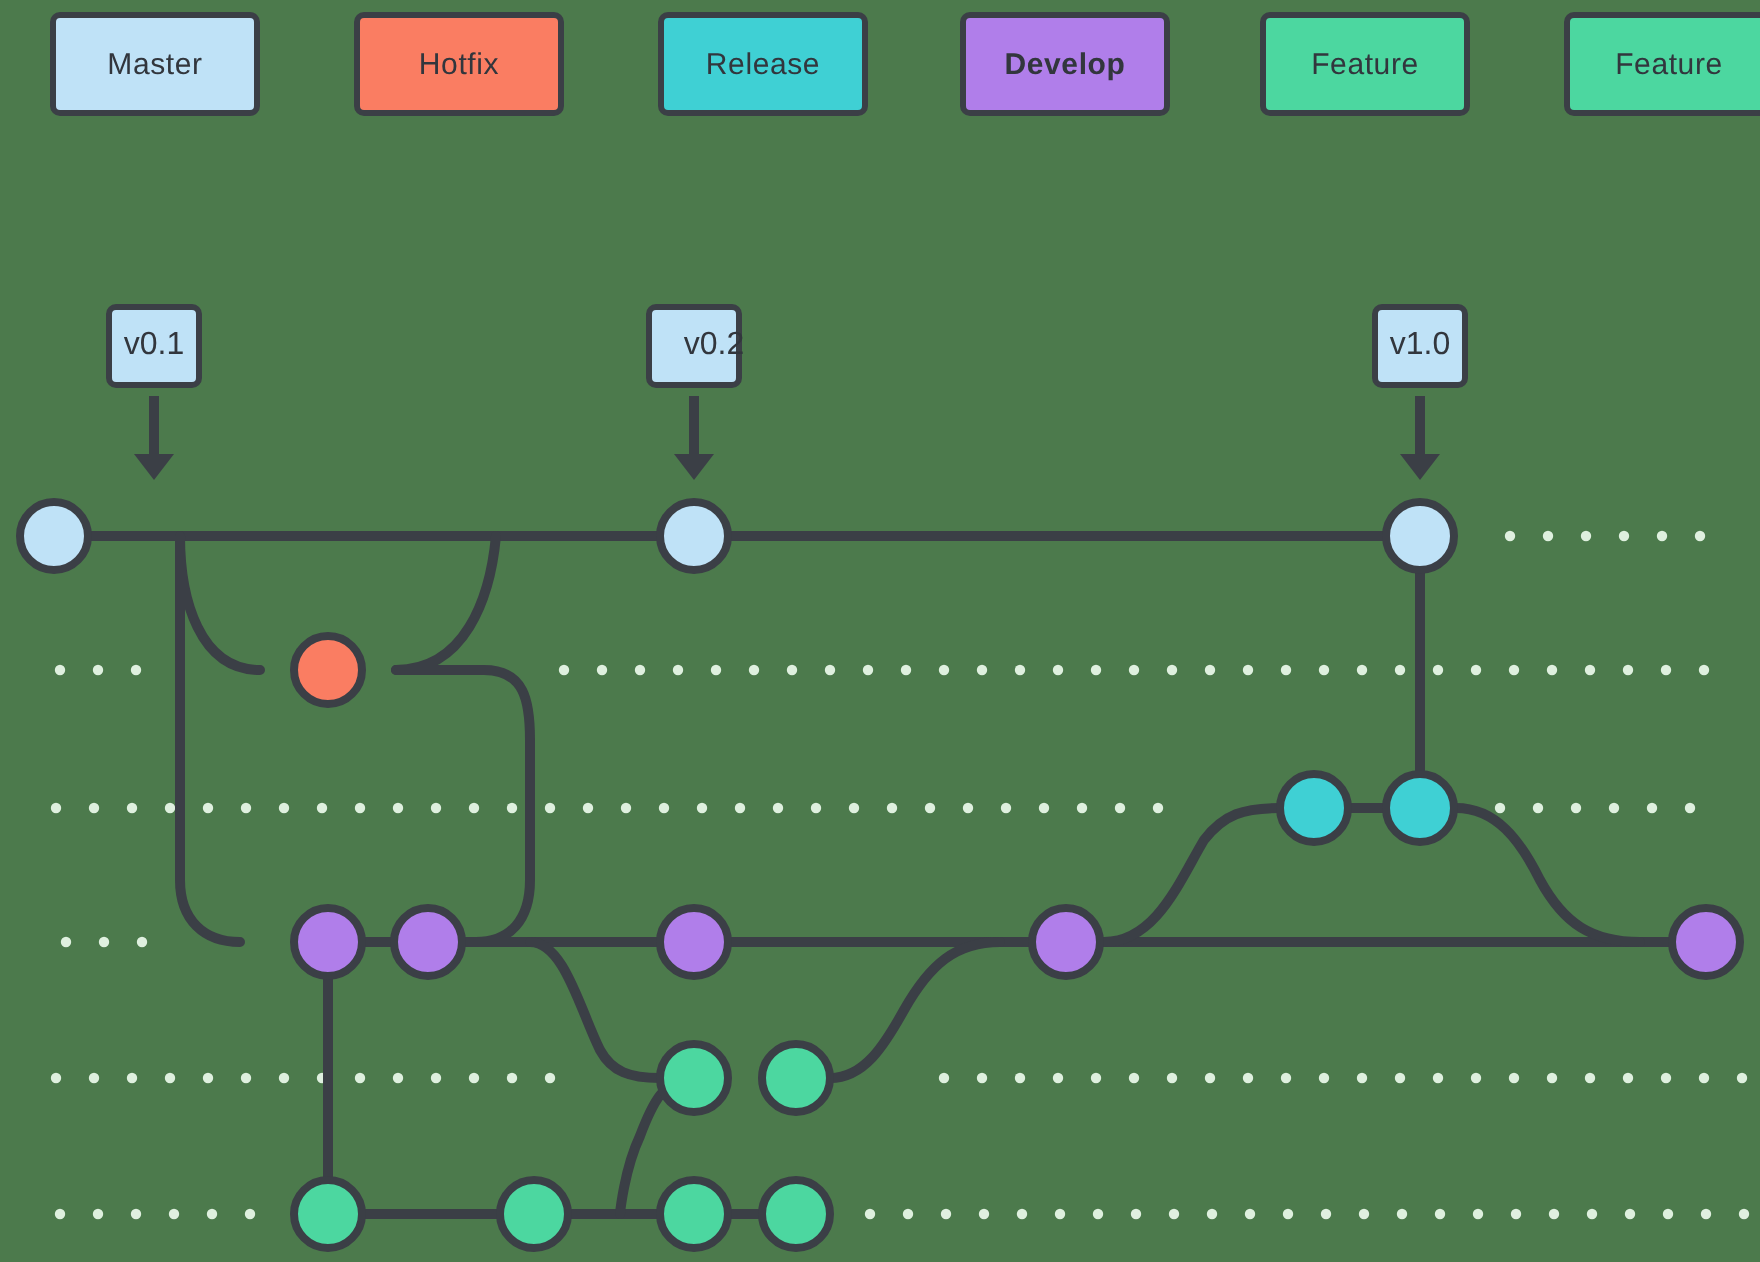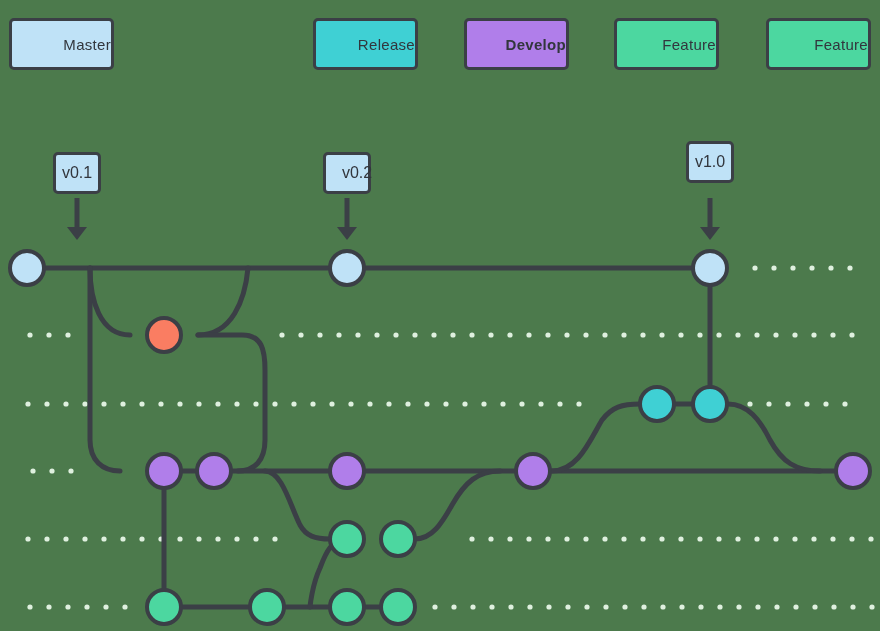--- a/index.html
+++ b/index.html
@@ -21,29 +21,30 @@
   
   .legend {
     position: absolute;
     left: 0;
     top: 0;
     width: 880px;
     height: 70px;
   }
   .legend-item {
     position: absolute;
-    top: 18px;
+    top: 6px;
     width: 105px;
     height: 52px;
     border: 3px solid #3b3f46;
     border-radius: 5px;
     box-sizing: border-box;
     display: flex;
     align-items: center;
-    justify-content: flex-end;
+    justify-content: center;
+    margin-left: 16px;
   }
   .legend-label {
     font-size: 15px;
     color: #32363d;
     letter-spacing: .3px;
     line-height: 1;
   }
   
   .tag {
     position: absolute;
@@ -70,20 +71,23 @@
   }
 </style>
 </head>
 <body>
 
 <div id="root">
 
   <div class="legend">
       <div class="legend-item" style="left: 9px; background: rgb(191, 226, 247);">
         <span class="legend-label">Master</span>
+      </div>
+      <div class="legend-item" style="left: 161px; background: rgb(250, 125, 98);">
+        <span class="legend-label">Hotfix</span>
       </div>
       <div class="legend-item" style="left: 313px; background: rgb(63, 208, 212);">
         <span class="legend-label">Release</span>
       </div>
       <div class="legend-item" style="left: 464px; background: rgb(176, 126, 234); font-weight: bold;">
         <span class="legend-label">Develop</span>
       </div>
       <div class="legend-item" style="left: 614px; background: rgb(76, 215, 160);">
         <span class="legend-label">Feature</span>
       </div>
@@ -305,16 +309,16 @@
         <circle cx="398" cy="607" r="17" fill="#4cd7a0" stroke="#3b3f46" stroke-width="4"></circle>
       </g>
   </svg>
 
 <div class="tag" style="left: 53px; top: 152px;">
       <span class="tag-label">v0.1</span>
     </div>
     <div class="tag" style="left: 323px; top: 152px; padding-left: 20px;">
       <span class="tag-label">v0.2</span>
     </div>
-    <div class="tag" style="left: 686px; top: 141px;">
+    <div class="tag" style="left: 686px; top: 152px;">
       <span class="tag-label">v1.0</span>
     </div>
   </div>
 
 </body></html>

